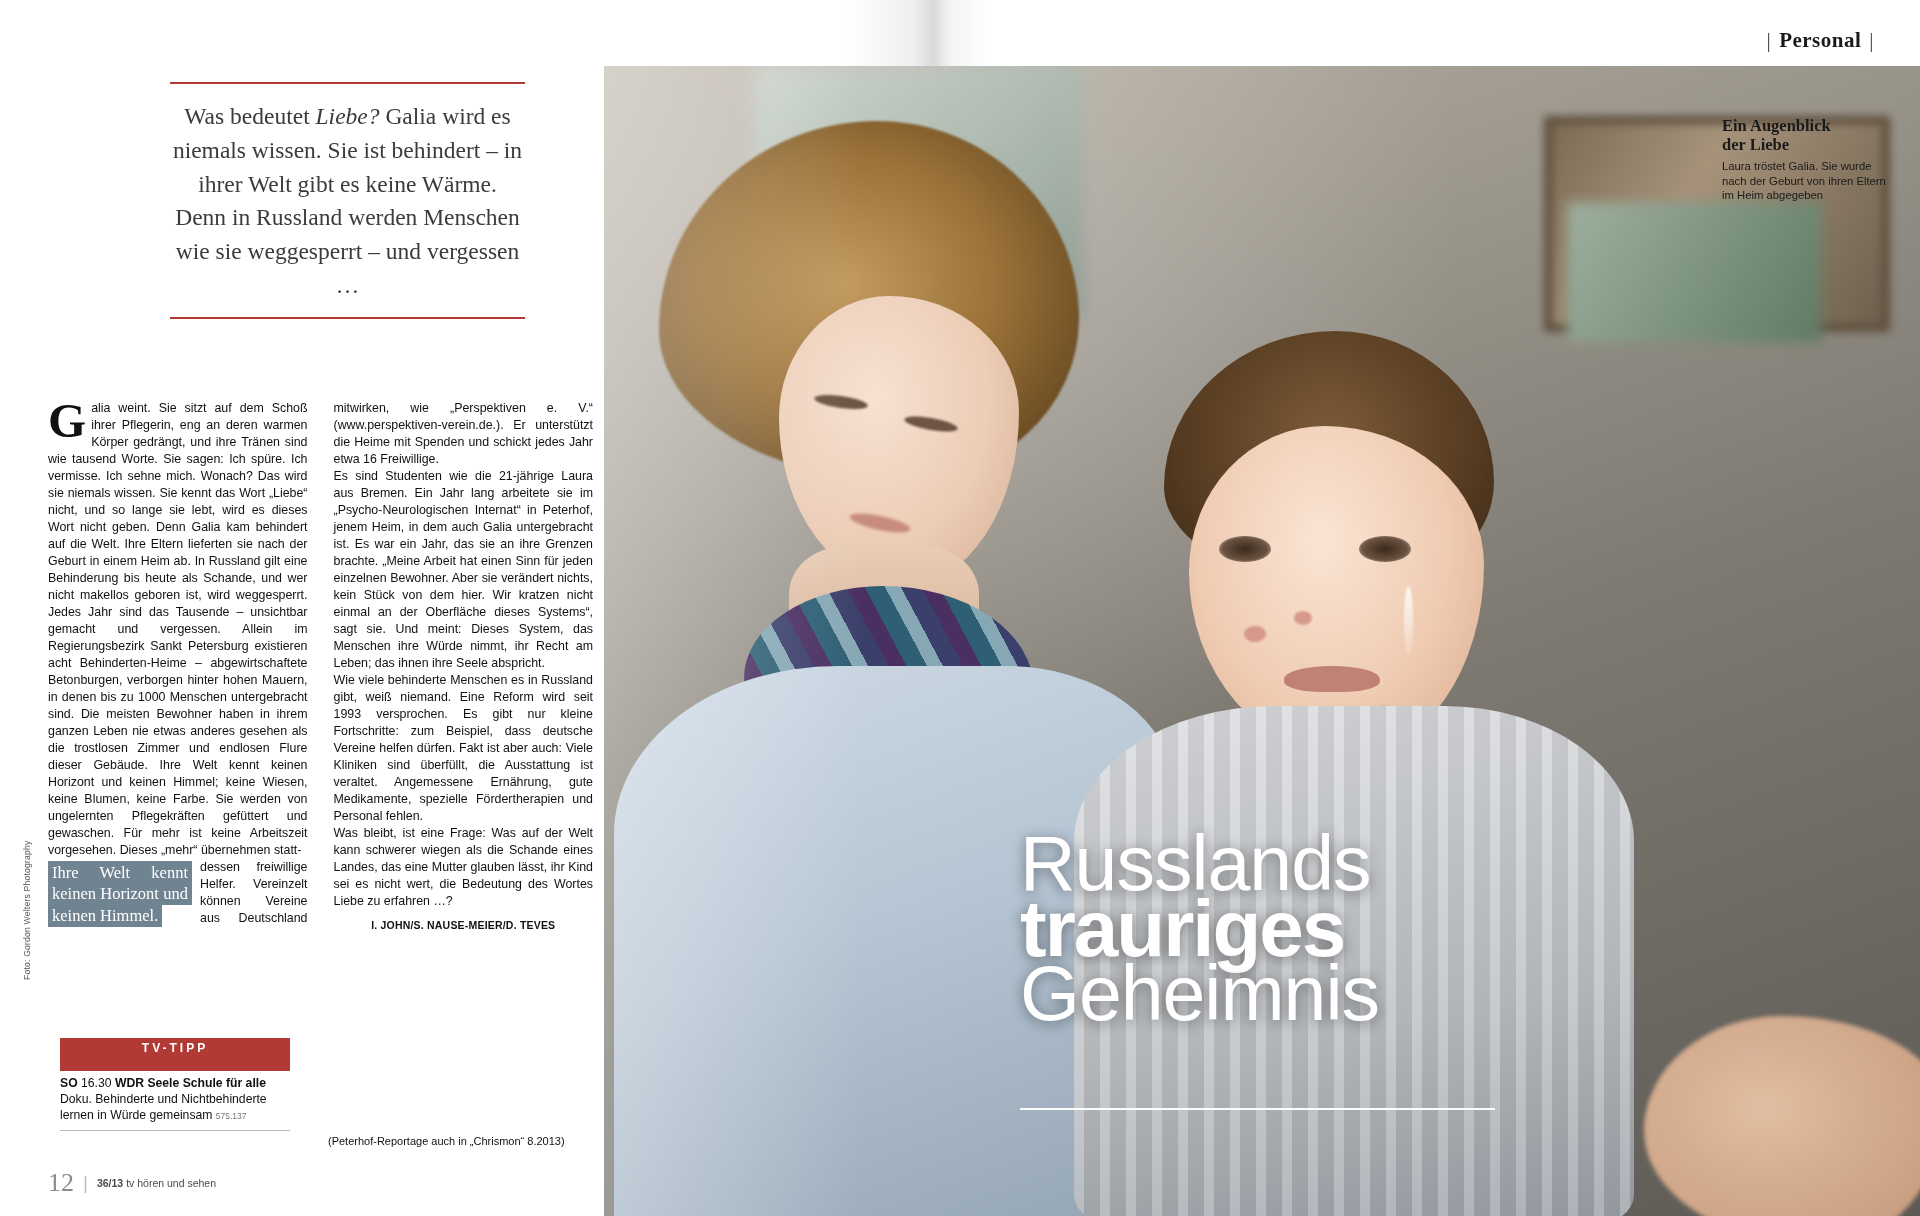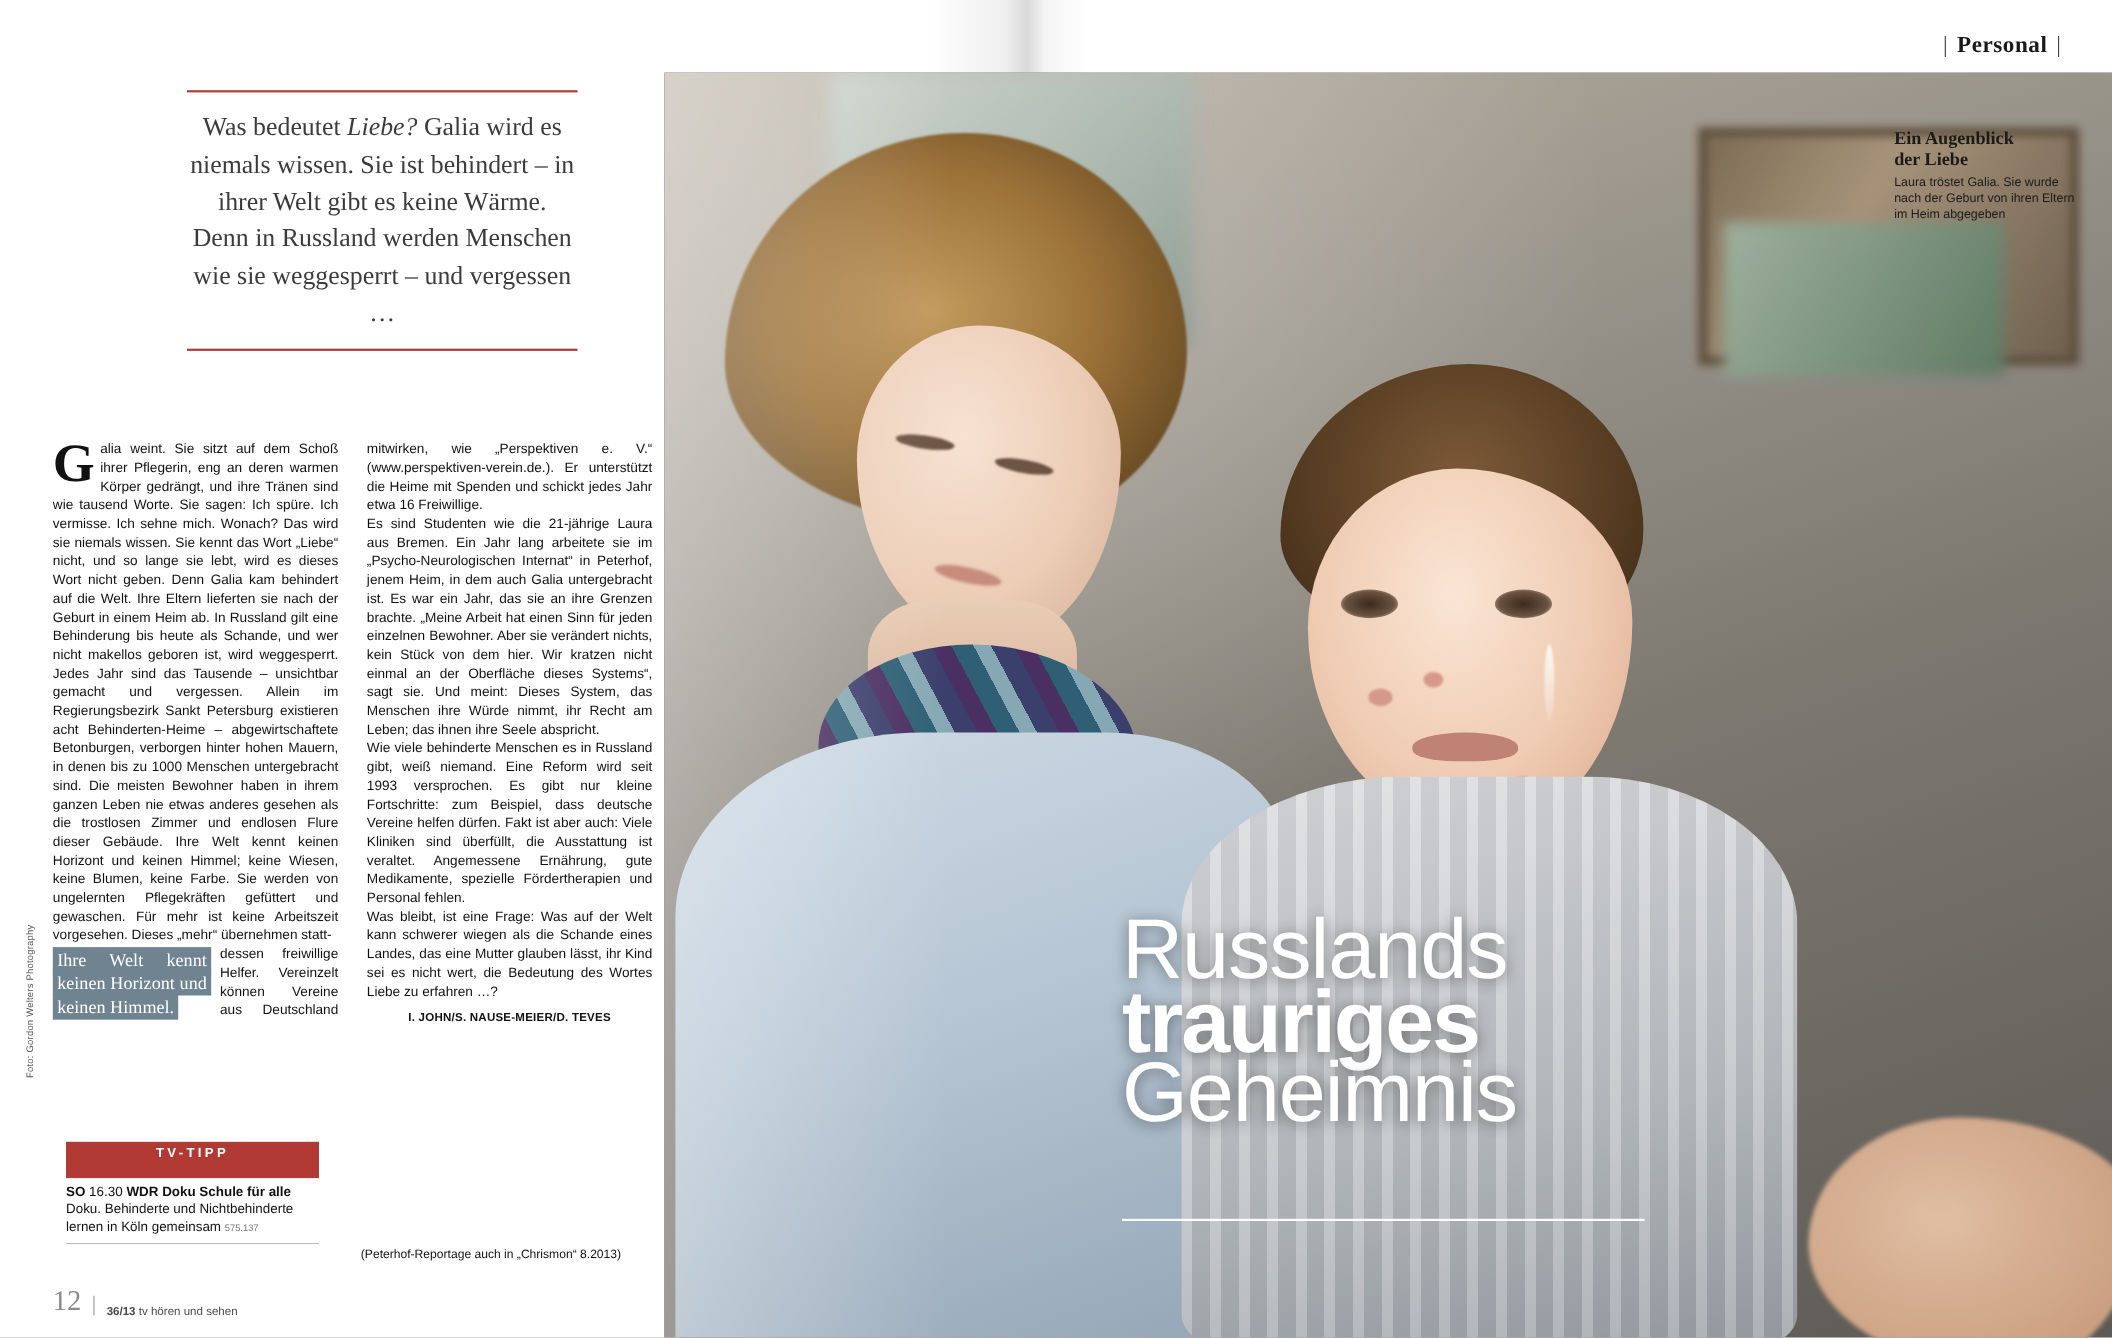--- a/index.html
+++ b/index.html
@@ -87,21 +87,21 @@
     font-size:11px;color:#111;
   }
   .credit{
     position:absolute;left:22px;top:980px;
     transform:rotate(-90deg);transform-origin:left top;
     font-size:8.6px;color:#555;letter-spacing:.2px;
     white-space:nowrap;
   }
   .folio{
     position:absolute;left:48px;top:1168px;
-    display:flex;align-items:flex-end;gap:9px;
+    display:flex;align-items:center;gap:9px;
   }
   .folio .num{
     font-family:"Liberation Serif", serif;
     font-size:26px;color:#8b8b8b;
   }
   .folio .sep{color:#bdbdbd;font-size:19px;}
   .folio .mag{font-size:10.5px;color:#4a4a4a;font-weight:bold;}
   .folio .mag .thin{font-weight:normal;}
   
   .photo{
@@ -265,21 +265,21 @@
     <p>Was bleibt, ist eine Frage: Was auf der Welt kann schwerer wiegen als die Schande eines Landes, das eine Mutter glauben lässt, ihr Kind sei es nicht wert, die Bedeutung des Wortes Liebe zu erfahren …?</p>
     <div class="byline">I. JOHN/S. NAUSE-MEIER/D. TEVES</div>
   </div>
 
   <div class="tvtipp">
     <div class="head">TV-TIPP</div>
     <div class="body">
       <span class="day">SO</span>
       <span class="time">16.30</span>
       <span class="chan">WDR</span>
-      <span class="chan">Doku Schule für alle</span><span> Doku. Behinderte und Nichtbehinderte lernen in Köln gemeinsam</span>
+      <span class="chan">Seele Schule für alle</span><span> Doku. Behinderte und Nichtbehinderte lernen in Würde gemeinsam</span>
       <span class="code">575.137</span>
     </div>
   </div>
 
   <div class="note">(Peterhof-Reportage auch in „Chrismon“ 8.2013)</div>
   <div class="credit">Foto: Gordon Welters Photography</div>
 
   <div class="folio">
     <span class="num">12</span>
     <span class="sep">|</span>

